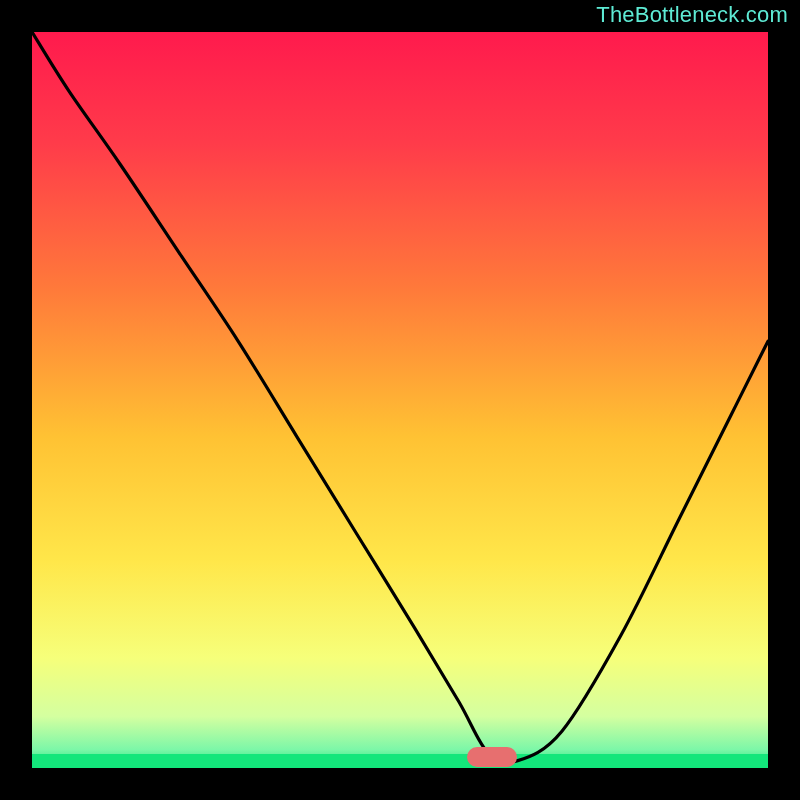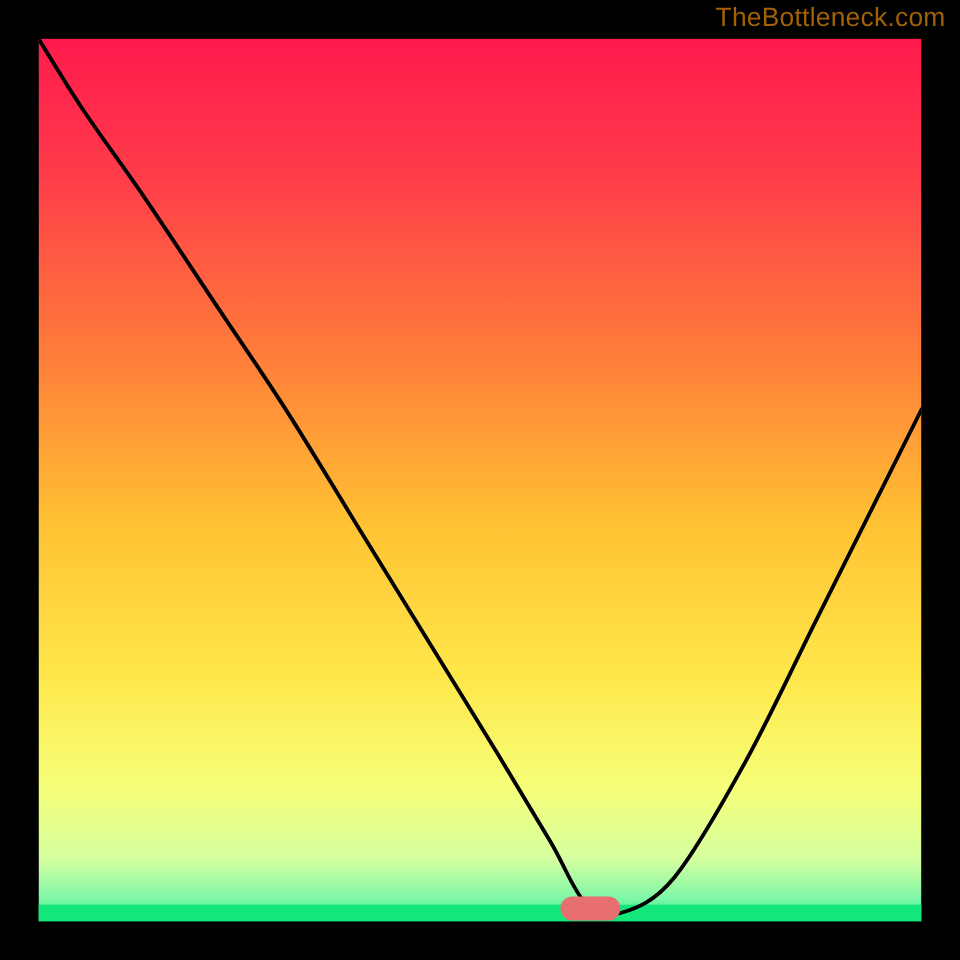--- a/index.html
+++ b/index.html
@@ -16,21 +16,21 @@
     left: 0;
     top: 0;
     width: 800px;
     height: 800px;
     background: #000;
   }
   .watermark {
     position: absolute;
     top: 2px;
     right: 12px;
-    color: #a16207;
+    color: #5eead4;
     font-size: 22px;
     font-weight: 500;
     letter-spacing: 0.2px;
     user-select: none;
   }
   .plot-area {
     position: absolute;
     left: 32px;
     top: 32px;
     width: 736px;

